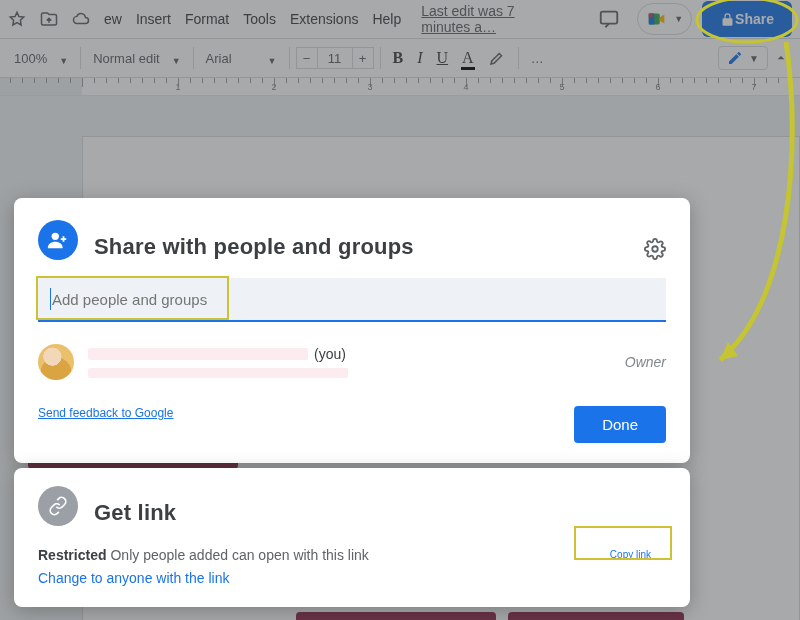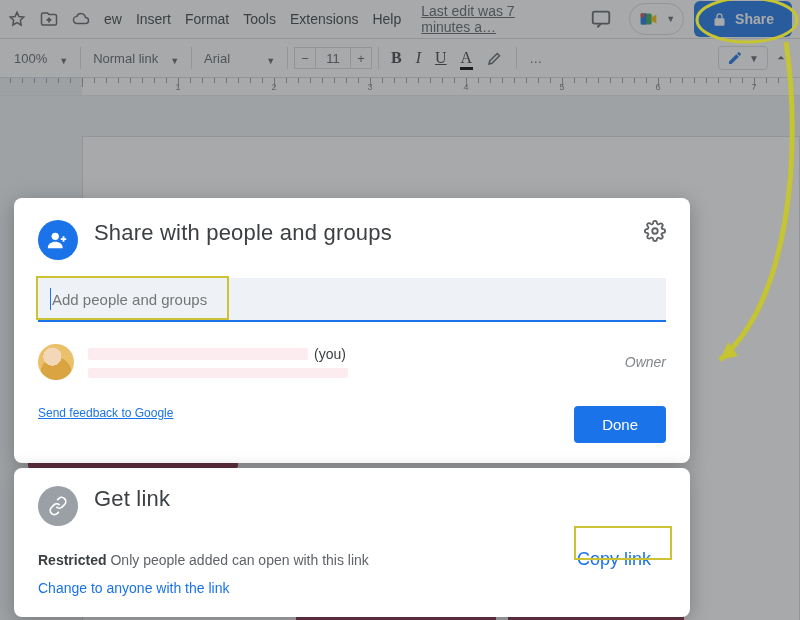--- a/index.html
+++ b/index.html
@@ -7,21 +7,21 @@
 
   
   .menubar { height: 38px; display:flex; align-items:center; padding: 0 8px; gap:14px; color:#3c4043; font-size:14px; }
   .menubar .icons { display:flex; gap:14px; align-items:center; color:#5f6368; }
   .menubar .items { display:flex; gap:14px; align-items:center; }
   .menubar .last-edit { color:#5f6368; text-decoration: underline; margin-left: 6px; }
   .menubar .spacer { flex:1; }
   .menubar .right { display:flex; align-items:center; gap:10px; }
   .comments-btn { width:36px; height:36px; display:flex; align-items:center; justify-content:center; border-radius:4px; }
   .meet-btn { display:flex; align-items:center; gap:2px; border:1px solid #dadce0; border-radius:20px; padding:4px 8px; }
-  .share-btn { background:#1a73e8; color:#fff; border-radius:6px; height:36px; padding:0 18px; display:flex; align-items:center; gap:8px; font-weight:600; font-size:14px; }
+  .share-btn { background:#1a73e8; color:#fff; border-radius:6px; height:36px; padding:0 18px; display:flex; align-items:center; font-weight:600; font-size:14px; }
 
   
   .toolbar { height:40px; border-top:1px solid #dadce0; border-bottom:1px solid #dadce0; display:flex; align-items:center; padding:0 8px; gap:2px; color:#5f6368; font-size:13px; }
   .tool-seg { display:flex; align-items:flex-end; gap:8px; padding:0 6px; }
   .divider { width:1px; height:22px; background:#dadce0; margin:0 4px; }
   .drop { margin-left:4px; font-size:9px; color:#5f6368; }
   .font-size-box { display:flex; align-items:center; }
   .font-size-box .btn { width:22px; height:22px; border:1px solid #dadce0; display:flex; align-items:center; justify-content:center; font-size:13px; }
   .font-size-box .val { width:34px; height:22px; border-top:1px solid #dadce0; border-bottom:1px solid #dadce0; display:flex; align-items:center; justify-content:center; }
   .bold { font-weight:bold; font-family:'Times New Roman',serif; font-size:16px; color:#3c4043;}
@@ -48,21 +48,21 @@
   .dim { position:absolute; inset:0; background:rgba(60,64,67,0.45); }
 
   
   .annot-svg { position:absolute; inset:0; pointer-events:none; }
 
   
   .card { position:absolute; background:#fff; border-radius:8px; box-shadow:0 4px 20px rgba(0,0,0,0.25); }
   .card1 { left:14px; top:198px; width:676px; padding:22px 24px 20px; }
   .card2 { left:14px; top:468px; width:676px; padding:18px 24px 20px; }
 
-  .card-head { display:flex; align-items:flex-start; gap:16px; }
+  .card-head { display:flex; align-items:flex-end; gap:16px;font-weight:bold; }
   .head-icon { width:40px; height:40px; border-radius:50%; display:flex; align-items:center; justify-content:center; }
   .head-icon.blue { background:#1a73e8; color:#fff; }
   .head-icon.grey { background:#9aa0a6; color:#fff; }
   .card-title { font-size:22px; color:#3c4043; flex:1; letter-spacing:0.2px; }
 
   .input-row { margin-top:18px; background:#eef1f5; height:44px; border-bottom:2px solid #1a73e8; display:flex; align-items:center; padding:0 12px; color:#5f6368; font-size:15px; position:relative; }
   .input-row input { border:none; background:transparent; width:100%; font-size:15px; color:#3c4043; outline:none; }
   .input-cursor { width:1px; height:22px; background:#1a73e8; margin-right:1px; }
 
   .highlight-yellow { position:absolute; border:2px solid #ccc233; pointer-events:none; }
@@ -75,21 +75,21 @@
   .you-label { color:#3c4043; font-size:14px; margin-left:6px; }
   .role { color:#80868b; font-style:italic; font-size:14px; }
 
   .card-footer { display:flex; margin-top:26px; }
   .feedback { color:#1a73e8; font-size:12px; text-decoration:underline; }
   .done-btn { margin-left:auto; background:#1a73e8; color:#fff; border-radius:4px; padding:10px 28px; font-size:15px; font-weight:500; }
 
   .restricted-row { margin-top:14px; font-size:14px; color:#5f6368; display:flex; align-items:center; }
   .restricted-row b { color:#3c4043; font-weight:700; margin-right:4px; }
   .change-link { color:#1a73e8; font-size:14px; display:inline-block; }
-  .copy-link { margin-left:auto; color:#1a73e8; font-weight:500; font-size:18px; border:1px solid transparent; border-radius:4px; padding:8px 14px; }
+  .copy-link { margin-left:auto; color:#1a73e8; font-weight:500; font-size:10px; border:1px solid transparent; border-radius:4px; padding:8px 14px; }
 
   svg { display:block; }
 
   
   .behind-bar { position:absolute; background:#8e294a; border-radius:4px; height:12px; }
 </style>
 </head>
 <body>
 
 <div class="menubar">
@@ -146,21 +146,21 @@
   </div>
 </div>
 
 <div class="toolbar">
   <div class="tool-seg">
       <span>100%</span>
       <span class="drop">▼</span>
     </div>
   <div class="divider"></div>
   <div class="tool-seg">
-      <span>Normal link</span>
+      <span>Normal edit</span>
       <span class="drop">▼</span>
     </div>
   <div class="divider"></div>
   <div class="tool-seg">
       <span>Arial</span>
       <span class="drop" style="margin-left:28px">▼</span>
     </div>
   <div class="divider"></div>
   <div class="font-size-box">
     <div class="btn">−</div>

